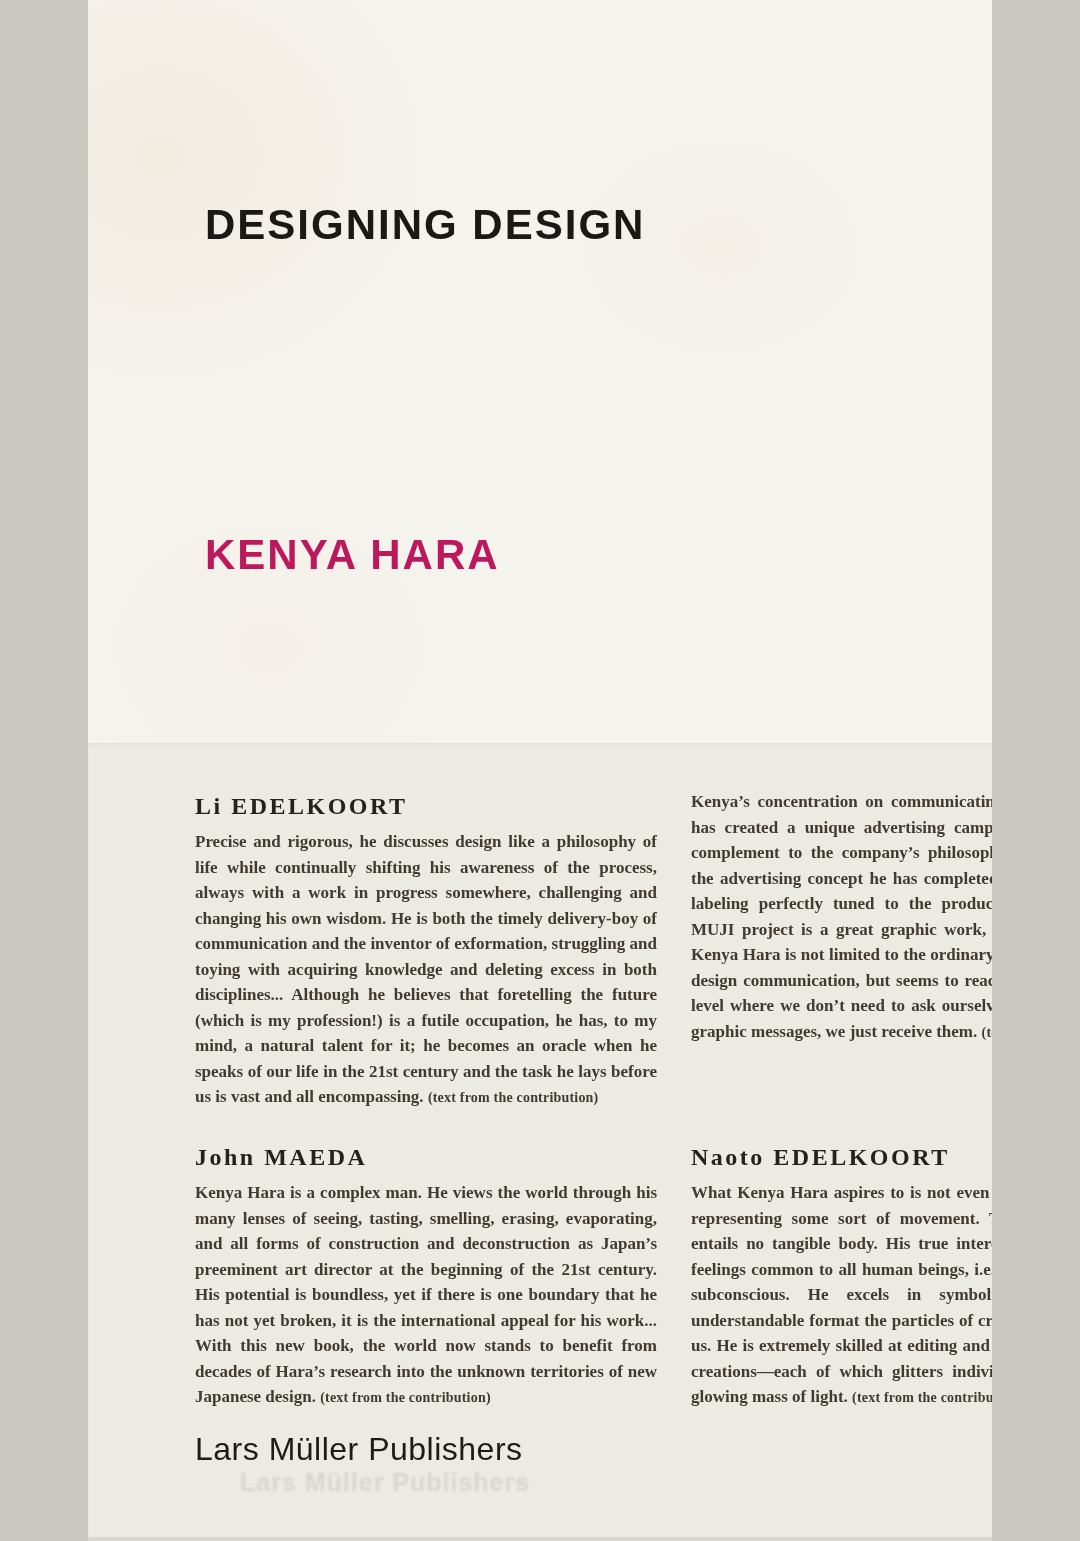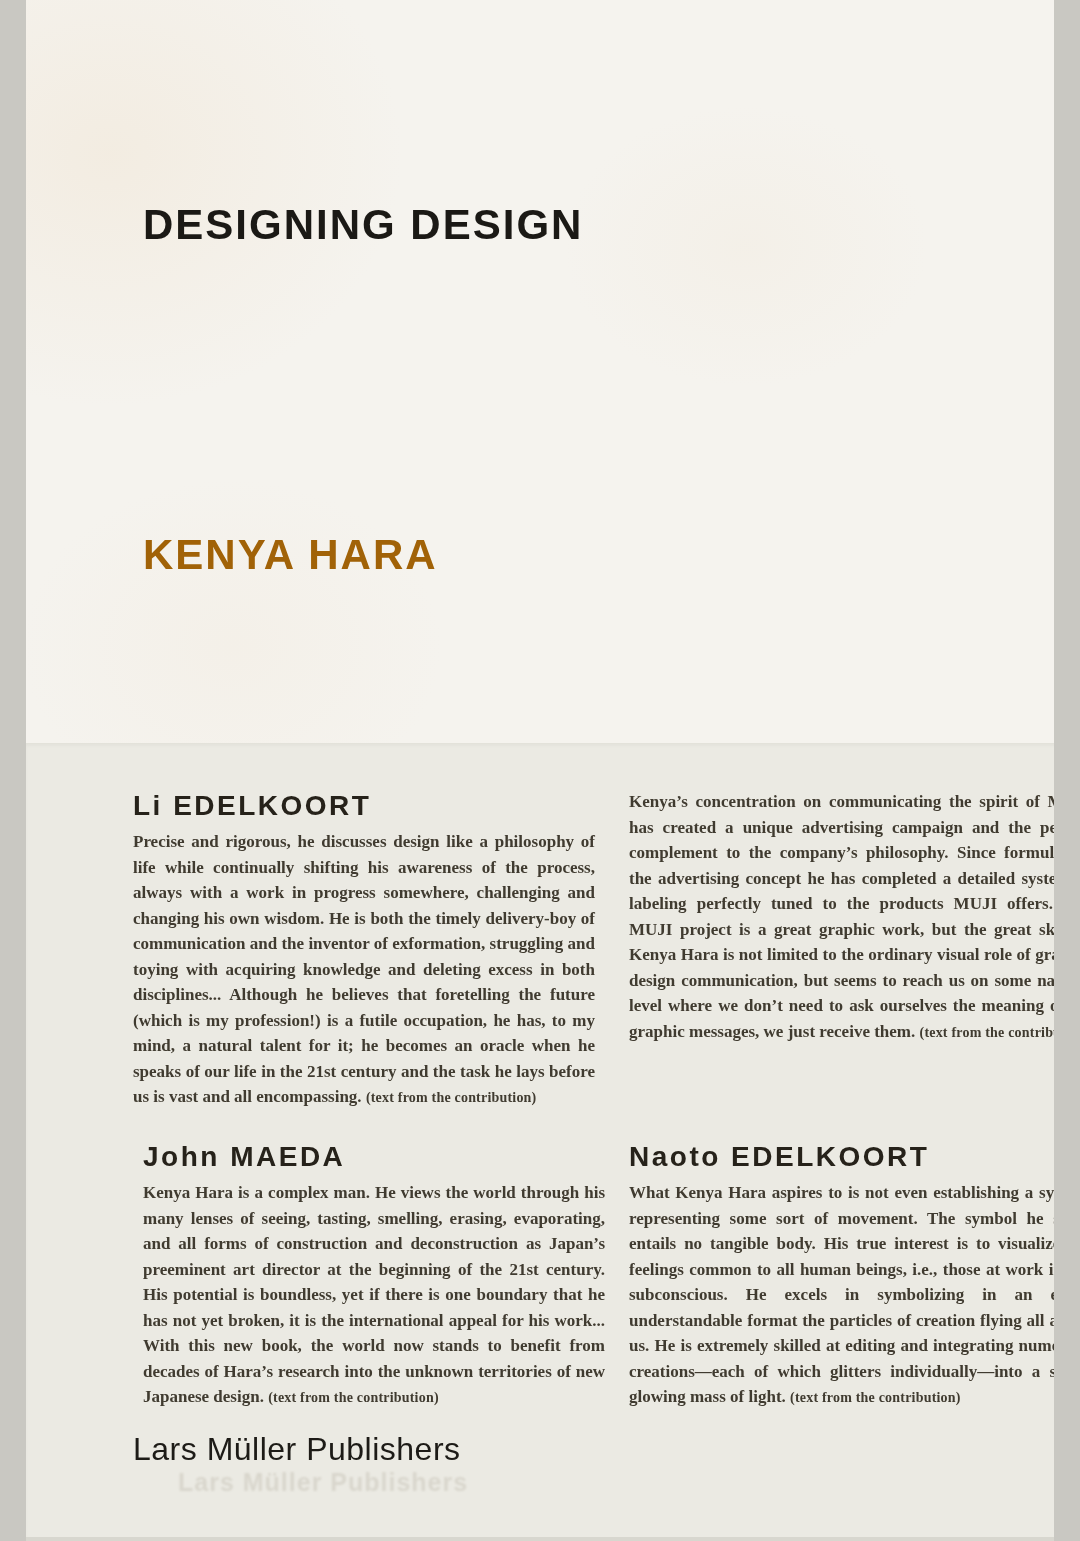--- a/index.html
+++ b/index.html
@@ -2,21 +2,21 @@
 <html><head>
 <meta charset="utf-8">
 <style>
   html, body {
     margin: 0;
     padding: 0;
     background: #c9c8c2;
   }
   .page {
     position: relative;
-    width: 1028px;
+    width: 904px;
     height: 1541px;
     margin: 0 auto;
     background: #f5f3ee;
     overflow: hidden;
     font-family: "Liberation Sans", sans-serif;
   }
   
   .page::before {
     content: "";
     position: absolute;
@@ -39,47 +39,47 @@
     color: #1b1915;
   }
   .author-block {
     position: absolute;
     left: 117px;
     top: 534px;
     font-size: 42px;
     line-height: 1;
     font-weight: bold;
     letter-spacing: 2px;
-    color: #a16207;
+    color: #be185d;
   }
 
   .lower-panel {
     position: absolute;
     left: 0;
     top: 743px;
     width: 1080px;
     height: 798px;
     background: #ebeae3;
     border-top: 1px solid #e3e2da;
     box-shadow: inset 0 2px 3px rgba(0,0,0,0.03);
   }
 
   .blurb {
     position: absolute;
     width: 462px;
   }
   .blurb-0 { left: 107px; top: 789px; }
   .blurb-1 { left: 603px; top: 789px; }
-  .blurb-2 { left: 107px; top: 1140px; margin-left: 10px; }
+  .blurb-2 { left: 107px; top: 1140px; }
   .blurb-3 { left: 603px; top: 1140px; }
 
   .blurb h3 {
     margin: 0 0 6px 0;
-    font-family: Liberation Sans, sans-serif;
-    font-size: 28px;
+    font-family: Liberation Serif, serif;
+    font-size: 24px;
     line-height: 34px;
     font-weight: 600;
     letter-spacing: 2.5px;
     color: #26221a;
   }
   .blurb p {
     margin: 0;
     font-family: "Liberation Serif", serif;
     font-size: 17px;
     line-height: 25.5px;

